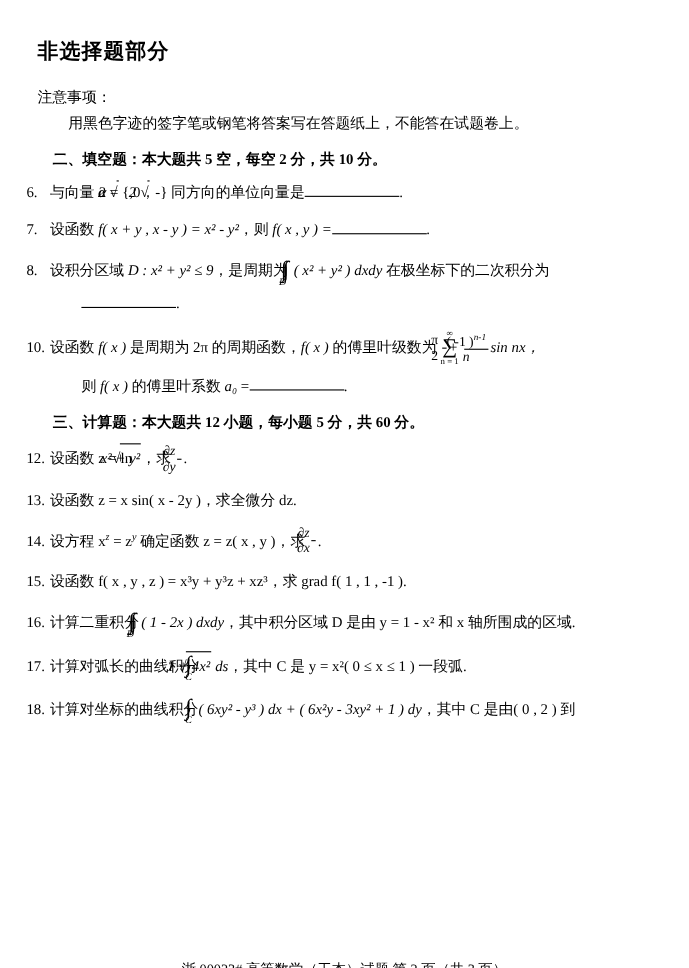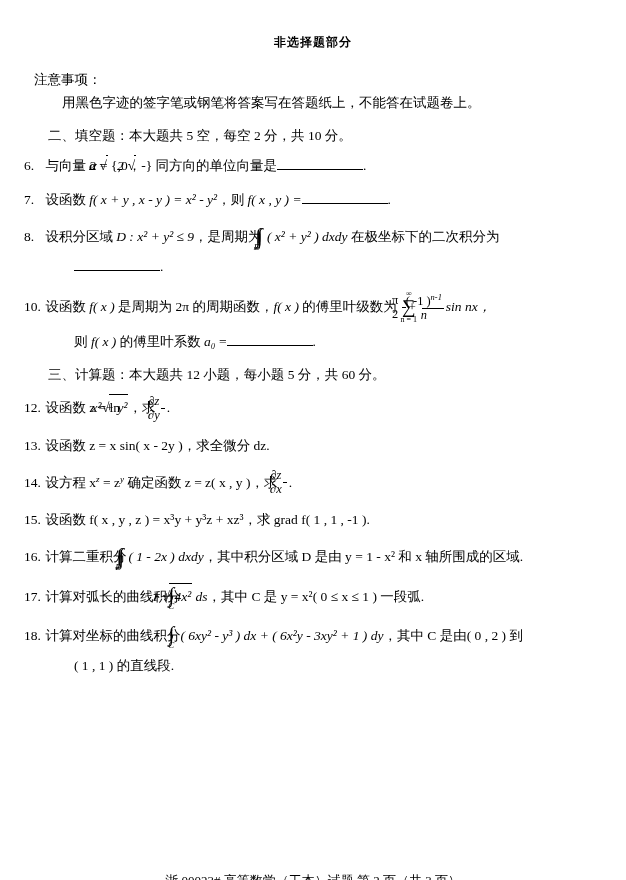--- a/index.html
+++ b/index.html
@@ -15,40 +15,39 @@
     overflow: hidden;
   }
   .page {
     position: relative;
     width: 626px;
     height: 880px;
     box-sizing: border-box;
     padding: 0 34px;
   }
   .title {
-    text-align: center;
-    font-size: 12px;
+    font-size: 19px;
     font-weight: bold;
     letter-spacing: 1px;
     margin-top: 34px;
     margin-bottom: 20px;
   }
   .note-label {
     font-size: 13.5px;
     margin: 0 0 4px 0;
   }
   .note-body {
     font-size: 13.5px;
     margin: 0 0 14px 0;
     text-indent: 28px;
     line-height: 1.5;
   }
   .section-head {
     font-size: 13.5px;
-    font-weight: normal;
+    font-weight: bold;
     margin: 0 0 10px 0;
     text-indent: 14px;
   }
   .item {
     font-size: 13.5px;
     line-height: 1.55;
     margin: 0 0 13px 0;
     padding-left: 26px;
     text-indent: -18px;
   }
@@ -254,17 +253,16 @@
 
   <div class="item tall">
     <span class="num">17.</span>
     <span>计算对弧长的曲线积分</span><span class="intsub"><span class="sym">∫</span><span class="sub">C</span></span><span class="rad">√<span class="bar"><i class="v">1 + 4x²</i></span></span><i class="v"> ds</i><span>，其中 C 是 y = x²( 0 ≤ x ≤ 1 ) 一段弧.</span>
   </div>
 
   <div class="item tall">
     <span class="num">18.</span>
     <span>计算对坐标的曲线积分</span><span class="intsub"><span class="sym">∫</span><span class="sub">C</span></span><i class="v">( 6xy² - y³ ) dx + ( 6x²y - 3xy² + 1 ) dy</i><span>，其中 C 是由( 0 , 2 ) 到</span>
   </div>
-  <div class="cont">( 1 , 1 ) 的直线段.</div>
 
   <div class="footer">浙 00023# 高等数学（工本）试题 第 2 页（共 3 页）</div>
 
 </div>
 
 </body></html>

